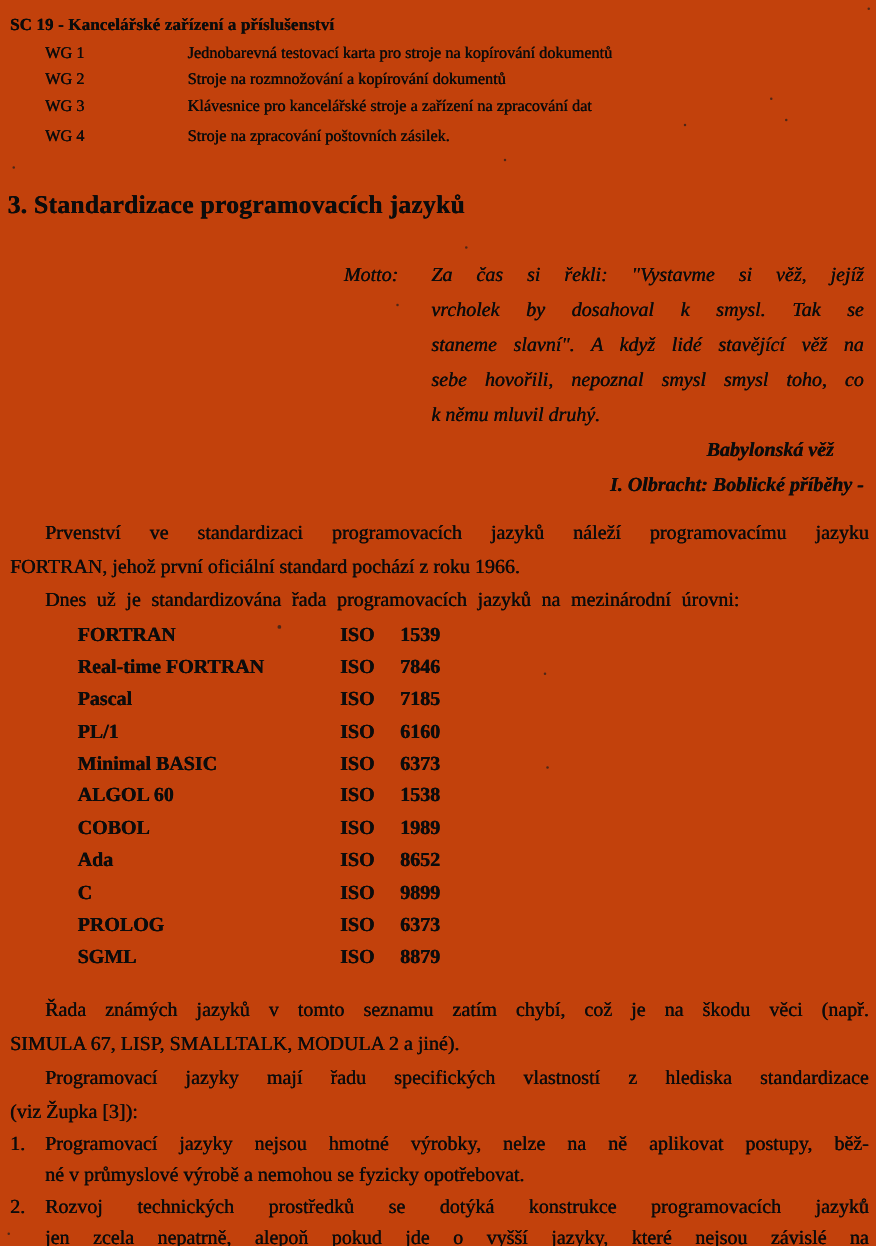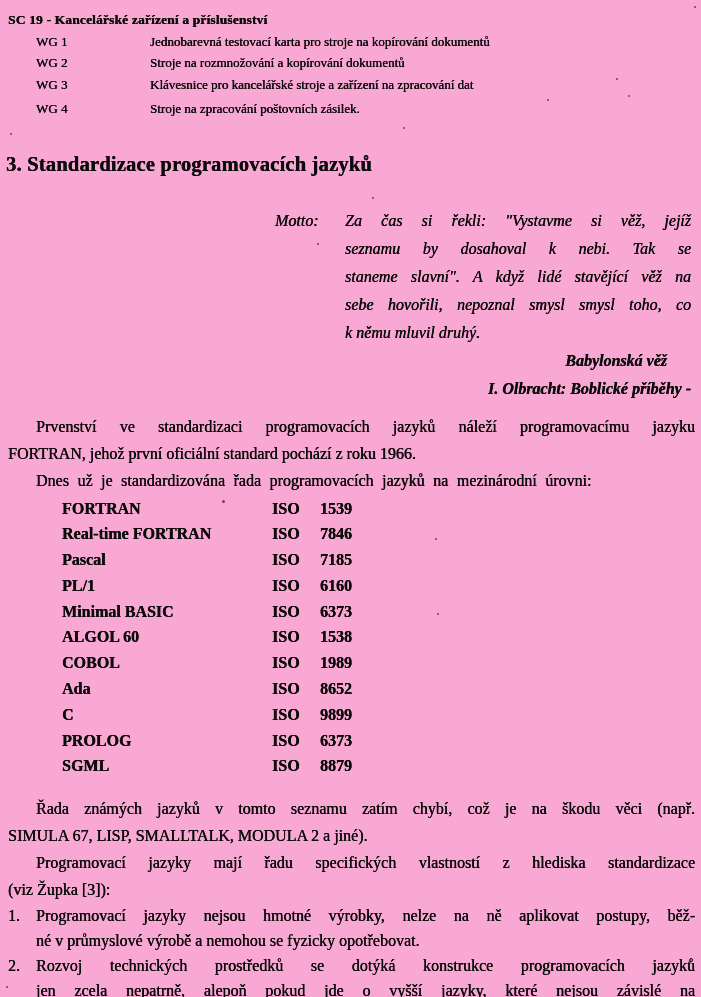--- a/index.html
+++ b/index.html
@@ -1,18 +1,18 @@
 <!DOCTYPE html>
 <html><head>
 <meta charset="utf-8">
 <style>
   * { margin:0; padding:0; box-sizing:border-box; }
   html,body { background:#ffffff; }
   .page {
-    position:relative; width:701px; height:997px; background:#f9a8d4;
+    position:relative; width:701px; height:997px; background:#c2410c;
     color:#0c0c0c; overflow:hidden;
     font-family:"Liberation Serif","DejaVu Serif",serif;
     text-shadow:0.3px 0 0 currentColor, 0 0 0.5px rgba(10,10,10,0.35);
   }
   
   .top { padding:9px 0 0 8px; font-size:13px; line-height:21.5px; }
   .sc-line { font-weight:700; font-size:13.5px; letter-spacing:0.15px; }
   .wg-row { display:flex; margin-left:28px; }
   .wg-row.last { margin-top:3px; }
   .wg-label { width:114px; flex:none; }
@@ -67,21 +67,21 @@
       <span class="wg-text">Stroje na zpracování poštovních zásilek.</span>
     </div>
   </div>
 
   <h1 class="heading">3. Standardizace programovacích jazyků</h1>
 
   <div class="motto">
     <div class="motto-label">Motto:</div>
     <div class="motto-body">
       <div class="jl">Za čas si řekli: "Vystavme si věž, jejíž</div>
-      <div class="jl">seznamu by dosahoval k nebi. Tak se</div>
+      <div class="jl">vrcholek by dosahoval k smysl. Tak se</div>
       <div class="jl">staneme slavní". A když lidé stavějící věž na</div>
       <div class="jl">sebe hovořili, nepoznal smysl smysl toho, co</div>
       <div>k němu mluvil druhý.</div>
       <div class="attr attr2">Babylonská věž</div>
       <div class="attr">I. Olbracht: Boblické příběhy -</div>
     </div>
   </div>
 
   <div class="body-text">
 

